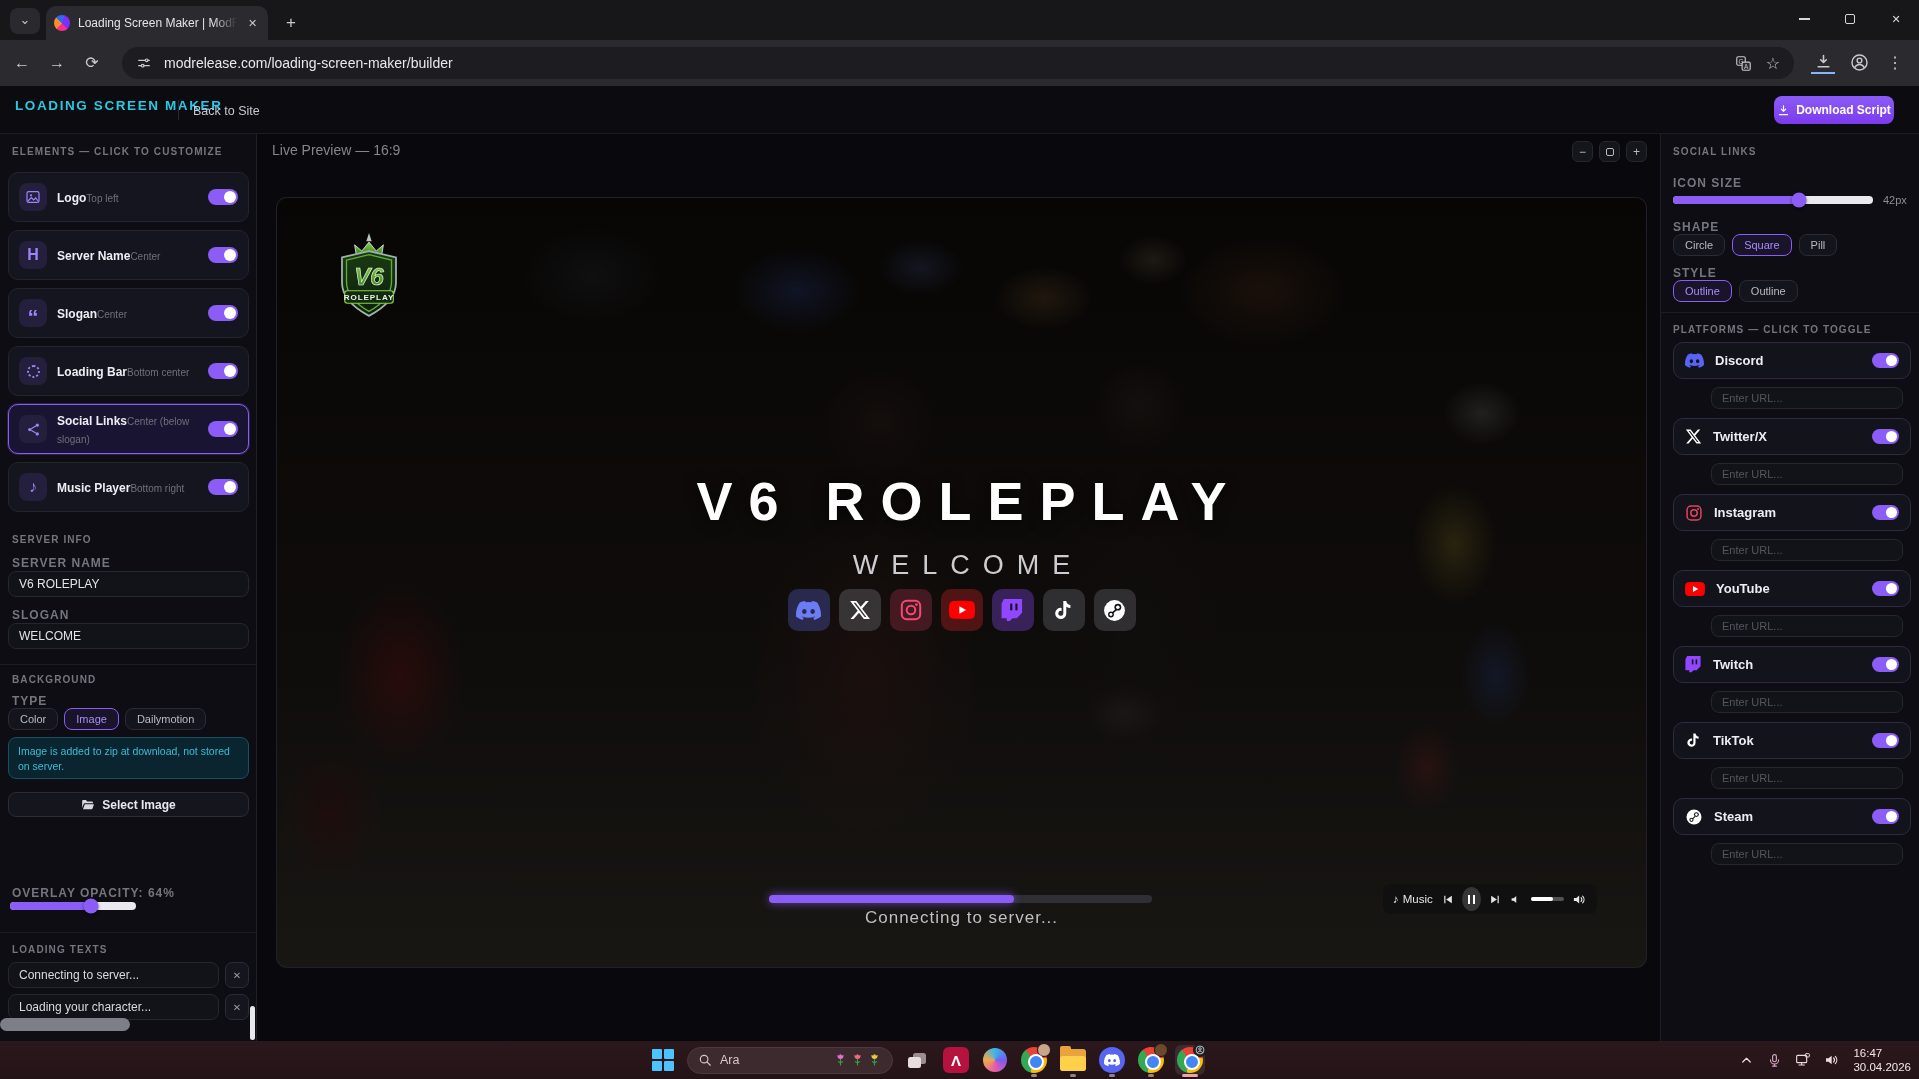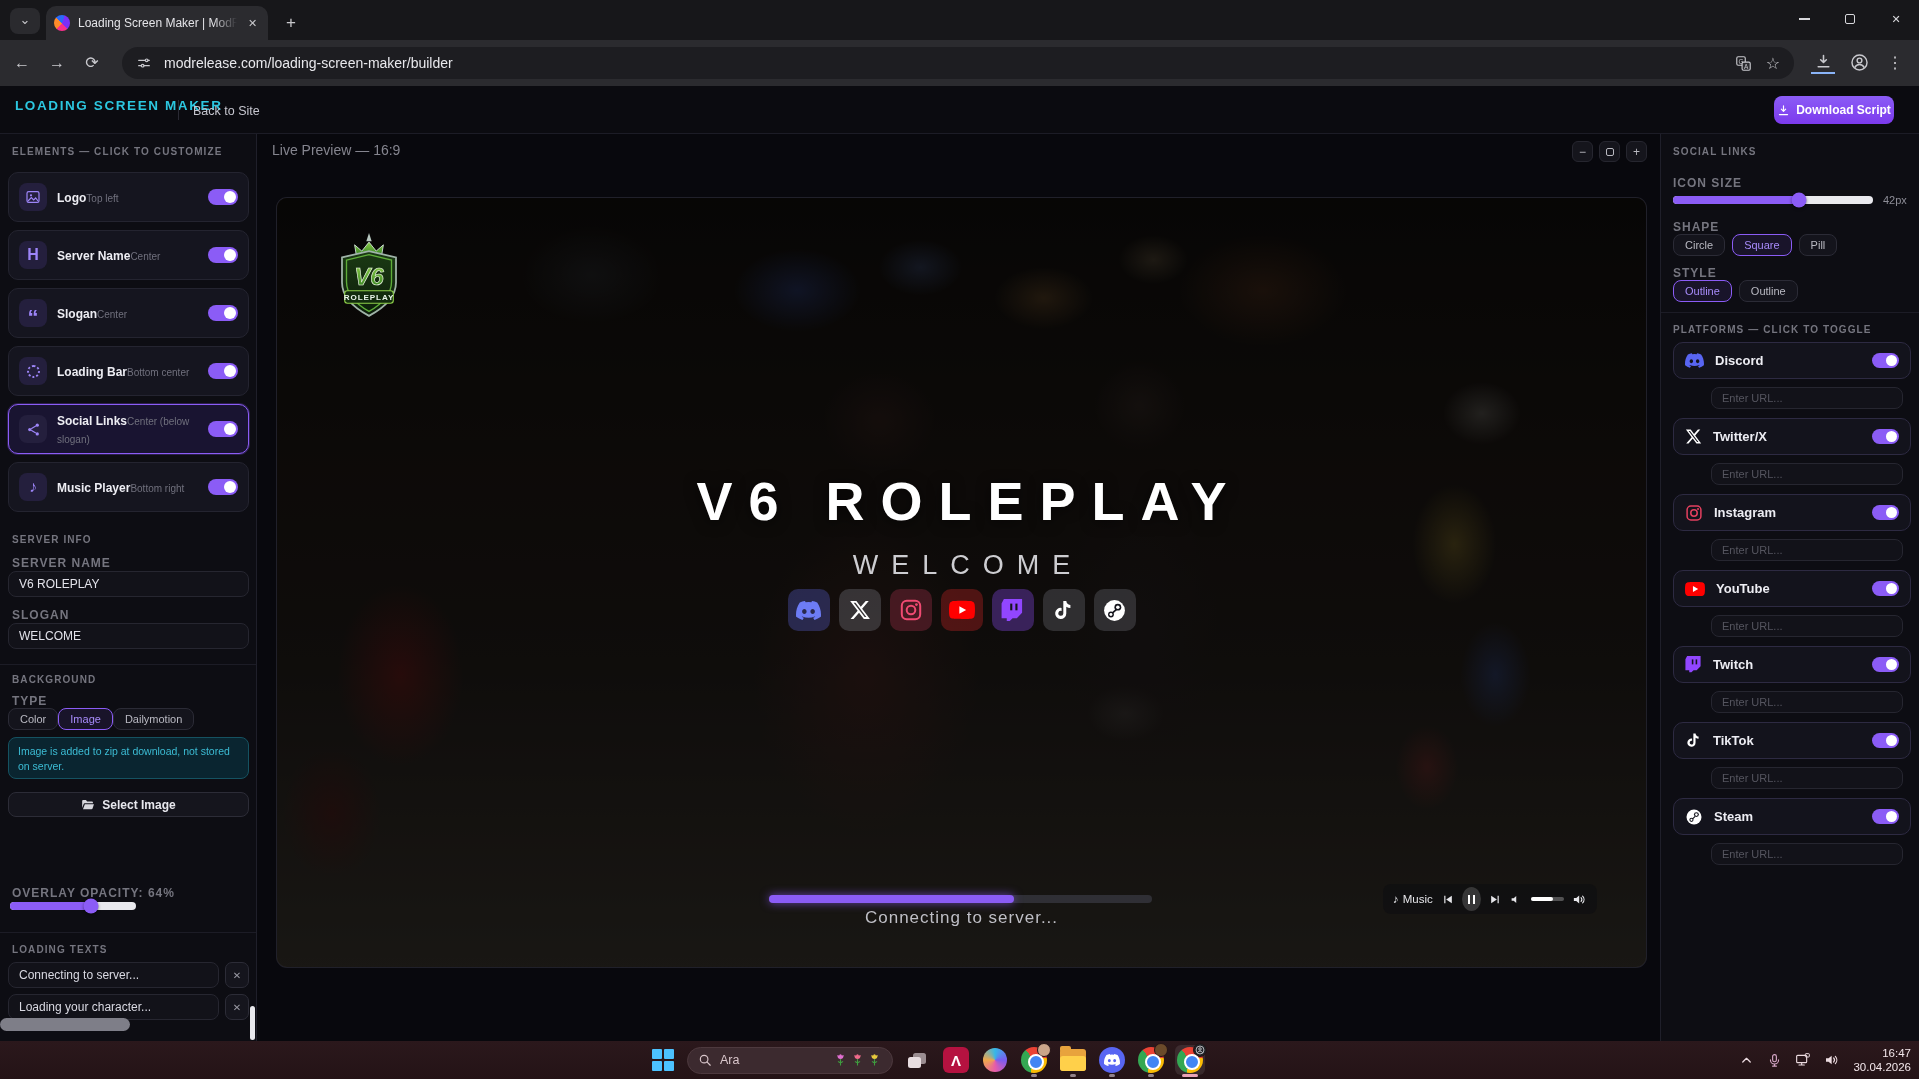--- a/index.html
+++ b/index.html
@@ -143,21 +143,21 @@
   .copilot { width:24px; height:24px; border-radius:50%; background:conic-gradient(from 0deg,#35b8e8,#7a5cf0,#e85ca8,#f0a84c,#35b8e8); }
   .chrome { position:relative; width:26px; height:26px; border-radius:50%; background:conic-gradient(from -40deg,#ea4335 0 120deg,#fbbc05 120deg 235deg,#34a853 235deg 360deg); }
   .chrome::after { content:""; position:absolute; left:7px; top:7px; width:12px; height:12px; border-radius:50%; background:#4285f4; border:2px solid #fff; }
   .badge { position:absolute; right:-4px; top:-4px; width:14px; height:14px; border-radius:50%; border:1px solid #241316; }
   .folder { position:relative; width:26px; height:22px; }
   .folder .back { position:absolute; left:0; top:0; width:26px; height:22px; border-radius:3px; background:#e8a33d; }
   .folder .tabf { position:absolute; left:0; top:-3px; width:11px; height:6px; border-radius:2px; background:#e8a33d; }
   .folder .front { position:absolute; left:0; top:7px; width:26px; height:15px; border-radius:3px; background:#ffd04a; }
   .dctb { width:26px; height:26px; border-radius:50%; background:#5865F2; display:flex; align-items:center; justify-content:center; }
   .tray { position:absolute; right:8px; top:0; height:38px; display:flex; align-items:center; gap:13px; color:#ecdbe0; }
-  .clock { text-align:right; color:#f2e6ea; font-size:11.5px; line-height:1.25; }
+  .clock { text-align:left; color:#f2e6ea; font-size:11.5px; line-height:1.25; }
   svg { display:block; }
 </style>
 </head>
 <body>
 
 <svg width="0" height="0" style="position:absolute">
   <defs>
     <symbol id="i-discord" viewBox="0 0 24 24">
         <path fill="currentColor" d="M20.32 4.37a19.8 19.8 0 0 0-4.89-1.52l-.08.04c-.21.38-.44.87-.6 1.25a18.3 18.3 0 0 0-5.5 0c-.16-.38-.4-.87-.61-1.25l-.08-.04a19.7 19.7 0 0 0-4.88 1.52l-.03.03C.53 9.05-.32 13.58.1 18.06l.03.05a19.9 19.9 0 0 0 6 3.03l.08-.03c.46-.63.87-1.3 1.22-2l-.04-.1a13.1 13.1 0 0 1-1.87-.9l-.01-.13.37-.29.08-.01c3.93 1.8 8.18 1.8 12.06 0l.08.01.37.3-.01.12c-.6.35-1.22.64-1.87.9l-.04.1c.36.7.77 1.37 1.22 2l.08.03a19.8 19.8 0 0 0 6.01-3.03l.03-.05c.5-5.18-.84-9.67-3.55-13.66l-.03-.03zM8.02 15.33c-1.18 0-2.16-1.08-2.16-2.42 0-1.33.96-2.42 2.16-2.42 1.21 0 2.18 1.1 2.16 2.42 0 1.34-.96 2.42-2.16 2.42zm7.97 0c-1.18 0-2.16-1.08-2.16-2.42 0-1.33.95-2.42 2.16-2.42 1.21 0 2.18 1.1 2.16 2.42 0 1.34-.95 2.42-2.16 2.42z"></path>
       </symbol>
@@ -373,21 +373,21 @@
 
     <div class="sec-h" style="position:absolute;left:12px;top:400px">SERVER INFO</div>
     <div class="lbl" style="position:absolute;left:12px;top:422px">SERVER NAME</div>
     <input class="inp" style="top: 437px;" value="V6 ROLEPLAY">
     <div class="lbl" style="position:absolute;left:12px;top:474px">SLOGAN</div>
     <input class="inp" style="top: 489px;" value="WELCOME">
 
     <div class="divider" style="top:530px"></div>
     <div class="sec-h" style="position:absolute;left:12px;top:540px">BACKGROUND</div>
     <div class="lbl" style="position:absolute;left:12px;top:560px">TYPE</div>
-    <div style="position:absolute;left:8px;top:574px;display:flex;">
+    <div style="position:absolute;left:8px;top:574px;display:flex;gap:6px">
       <span class="pillbtn">Color</span>
       <span class="pillbtn on">Image</span>
       <span class="pillbtn">Dailymotion</span>
     </div>
     <div class="infobox">Image is added to zip at download, not stored on server.</div>
     <div class="selimg">
       <svg width="14" height="14" style="color:#d8d8de">
           <use href="#i-folder"></use>
         </svg>
       <span>Select Image</span>

